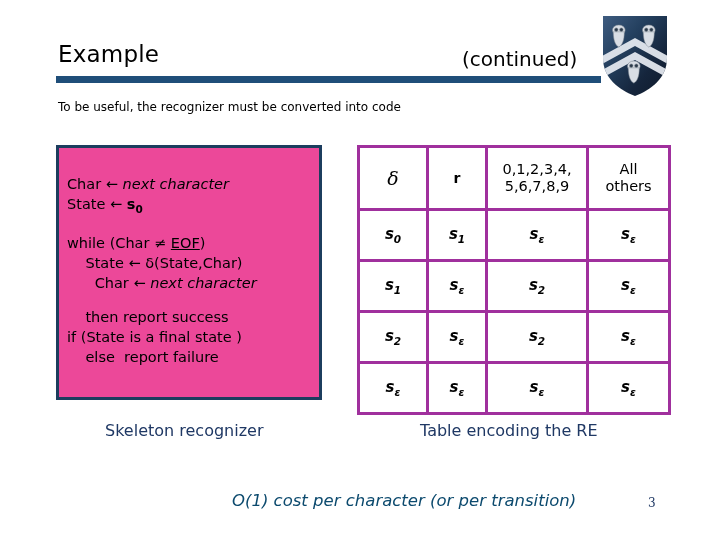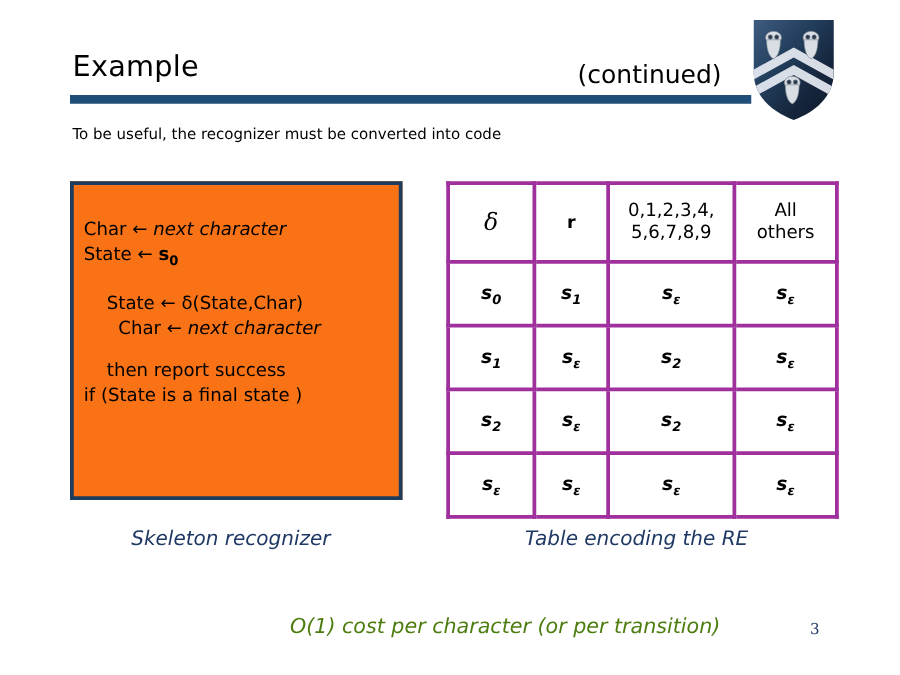--- a/index.html
+++ b/index.html
@@ -71,21 +71,21 @@
   }
 
   
   .codebox {
     position: absolute;
     left: 56px;
     top: 145px;
     width: 266px;
     height: 255px;
     border: 3px solid #1C3D5E;
-    background: #f97316;
+    background: #ec4899;
     box-sizing: border-box;
   }
   .code {
     position: absolute;
     left: 8px;
     top: 26px;
     right: 4px;
     font-size: 14.5px;
     line-height: 20px;
     color: #000000;
@@ -153,35 +153,34 @@
   .st .sb {
     font-size: 10.5px;
     vertical-align: sub;
     font-weight: bold;
     font-style: italic;
   }
 
   
   .cap {
     position: absolute;
-    font-style: italic;
     font-size: 16px;
     color: #1F3864;
     white-space: nowrap;
   }
   .cap-left  { left: 105px; top: 421px; }
   .cap-right { left: 420px; top: 421px; }
 
   .footer {
     position: absolute;
     left: 232px;
     top: 491px;
     font-style: italic;
     font-size: 16.5px;
-    color: #4d7c0f;
+    color: #0c4a6e;
     white-space: nowrap;
   }
   .pagenum {
     position: absolute;
     left: 648px;
     top: 496px;
     font-family: "DejaVu Serif", serif;
     font-size: 12px;
     color: #1F3864;
   }
@@ -240,27 +239,29 @@
 
   <div class="codebox">
     <div class="code">
 
       <div class="blk">
         <div class="ln"><span>Char </span><span>←</span><i> next character</i></div>
         <div class="ln"><span>State </span><span>←</span><span> <b>s<span class="sub">0</span></b></span></div>
       </div>
 
       <div class="blk">
+        <div class="ln"><span>while (Char ≠ </span><u>EOF</u><span>)</span></div>
         <div class="ln"><span>    State ← </span><span class="gk">δ</span><span>(State,Char)</span></div>
         <div class="ln"><span>      Char ← </span><i>next character</i></div>
       </div>
 
       <div class="blk">
         <div class="ln">    then report success</div>
         <div class="ln">if (State is a final state )</div>
+        <div class="ln">    else  report failure</div>
       </div>
 
     </div>
   </div>
 
   <div class="table-wrap">
     <table class="trans">
       <tbody>
         <tr class="hdr">
           <td class="c1"><span class="delta">δ</span></td>

